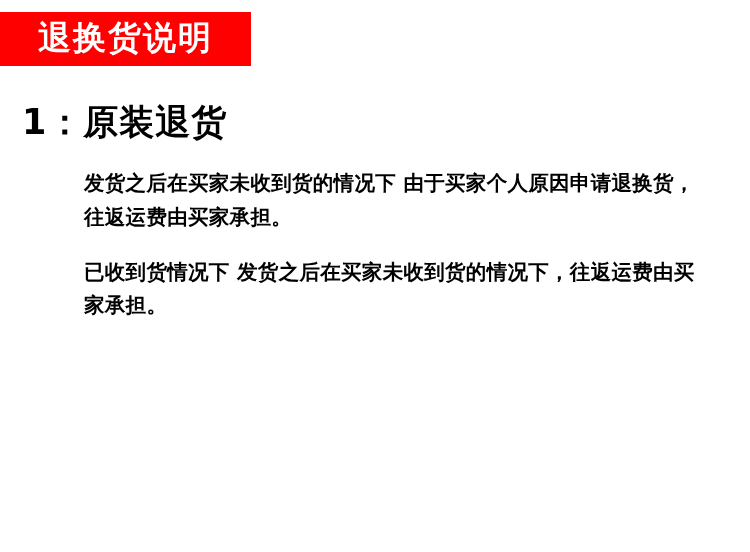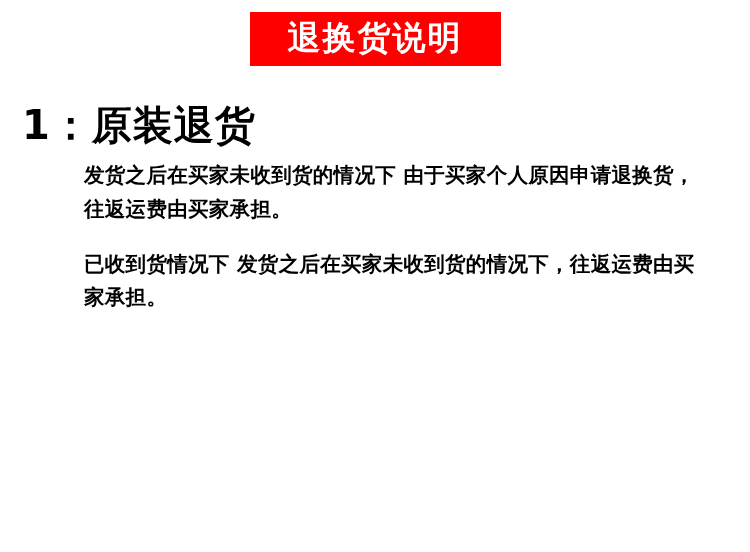--- a/index.html
+++ b/index.html
@@ -15,52 +15,51 @@
     overflow: hidden;
   }
   .page {
     position: relative;
     width: 750px;
     height: 552px;
     box-sizing: border-box;
   }
   .title-wrap {
     display: flex;
-    justify-content: center;
     padding-top: 12px;
   }
   .title-banner {
     background: #ff0000;
     color: #ffffff;
     font-size: 33px;
     font-weight: bold;
     letter-spacing: 2px;
     padding: 8px 38px 10px 38px;
     line-height: 1.1;
   }
   .section {
     padding: 0 22px;
   }
   .section-heading {
-    font-size: 40px;
+    font-size: 35px;
     font-weight: bold;
     letter-spacing: 1px;
     line-height: 1.2;
     margin: 0;
   }
   .sec1-heading {
     margin-top: 35px;
   }
   .sec2-heading {
     margin-top: 24px;
   }
   .section-body {
     padding-left: 62px;
     padding-right: 14px;
-    margin-top: 10px;
+    margin-top: 24px;
   }
   .para {
     font-size: 20.5px;
     font-weight: bold;
     line-height: 1.62;
     letter-spacing: 0.3px;
     margin: 0;
   }
   .para + .para {
     margin-top: 22px;

